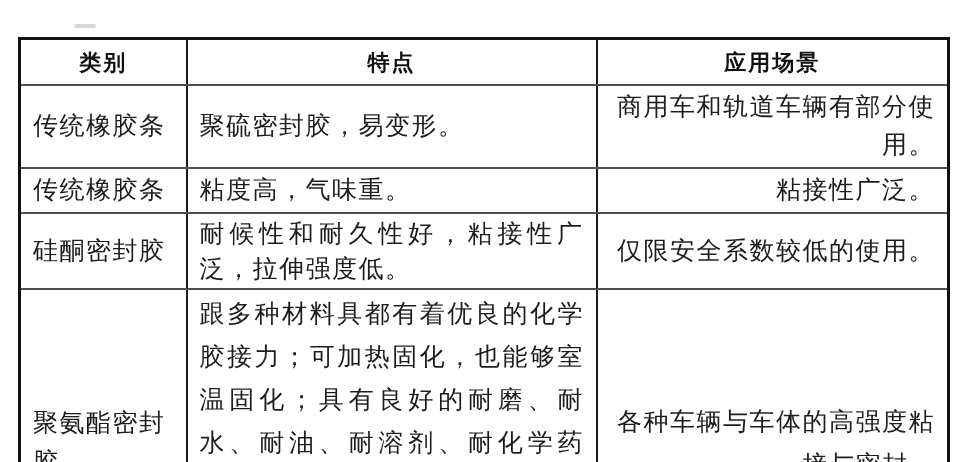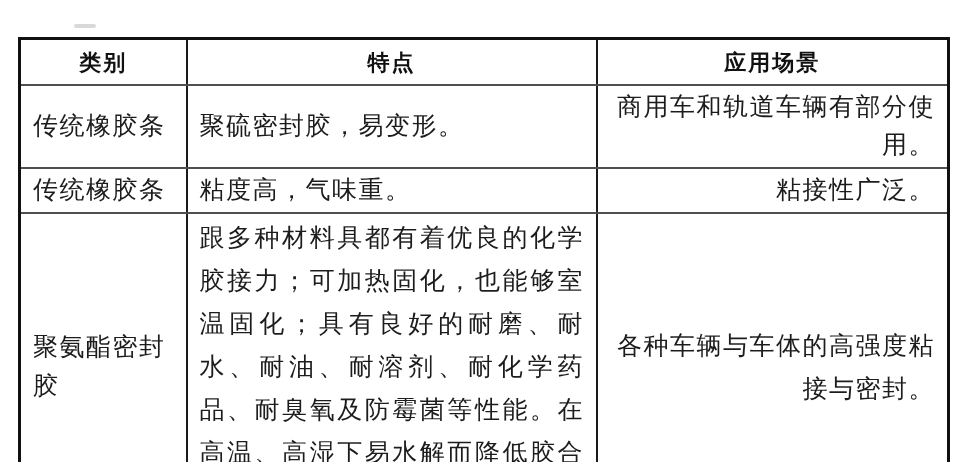--- a/index.html
+++ b/index.html
@@ -92,20 +92,25 @@
       <tr class="r1">
         <td class="cat">传统橡胶条</td>
         <td class="feat">聚硫密封胶，易变形。</td>
         <td class="app">商用车和轨道车辆有部分使用。</td>
       </tr>
       <tr class="r2">
         <td class="cat">传统橡胶条</td>
         <td class="feat">粘度高，气味重。</td>
         <td class="app">粘接性广泛。</td>
       </tr>
+      <tr class="r3">
+        <td class="cat">硅酮密封胶</td>
+        <td class="feat">耐候性和耐久性好，粘接性广泛，拉伸强度低。</td>
+        <td class="app">仅限安全系数较低的使用。</td>
+      </tr>
       <tr class="r4">
         <td class="cat">聚氨酯密封胶</td>
         <td class="feat">跟多种材料具都有着优良的化学胶接力；可加热固化，也能够室温固化；具有良好的耐磨、耐水、耐油、耐溶剂、耐化学药品、耐臭氧及防霉菌等性能。在高温、高湿下易水解而降低胶合强度。</td>
         <td class="app">各种车辆与车体的高强度粘接与密封。</td>
       </tr>
     </tbody>
   </table>
 </div>
 
 </body></html>

